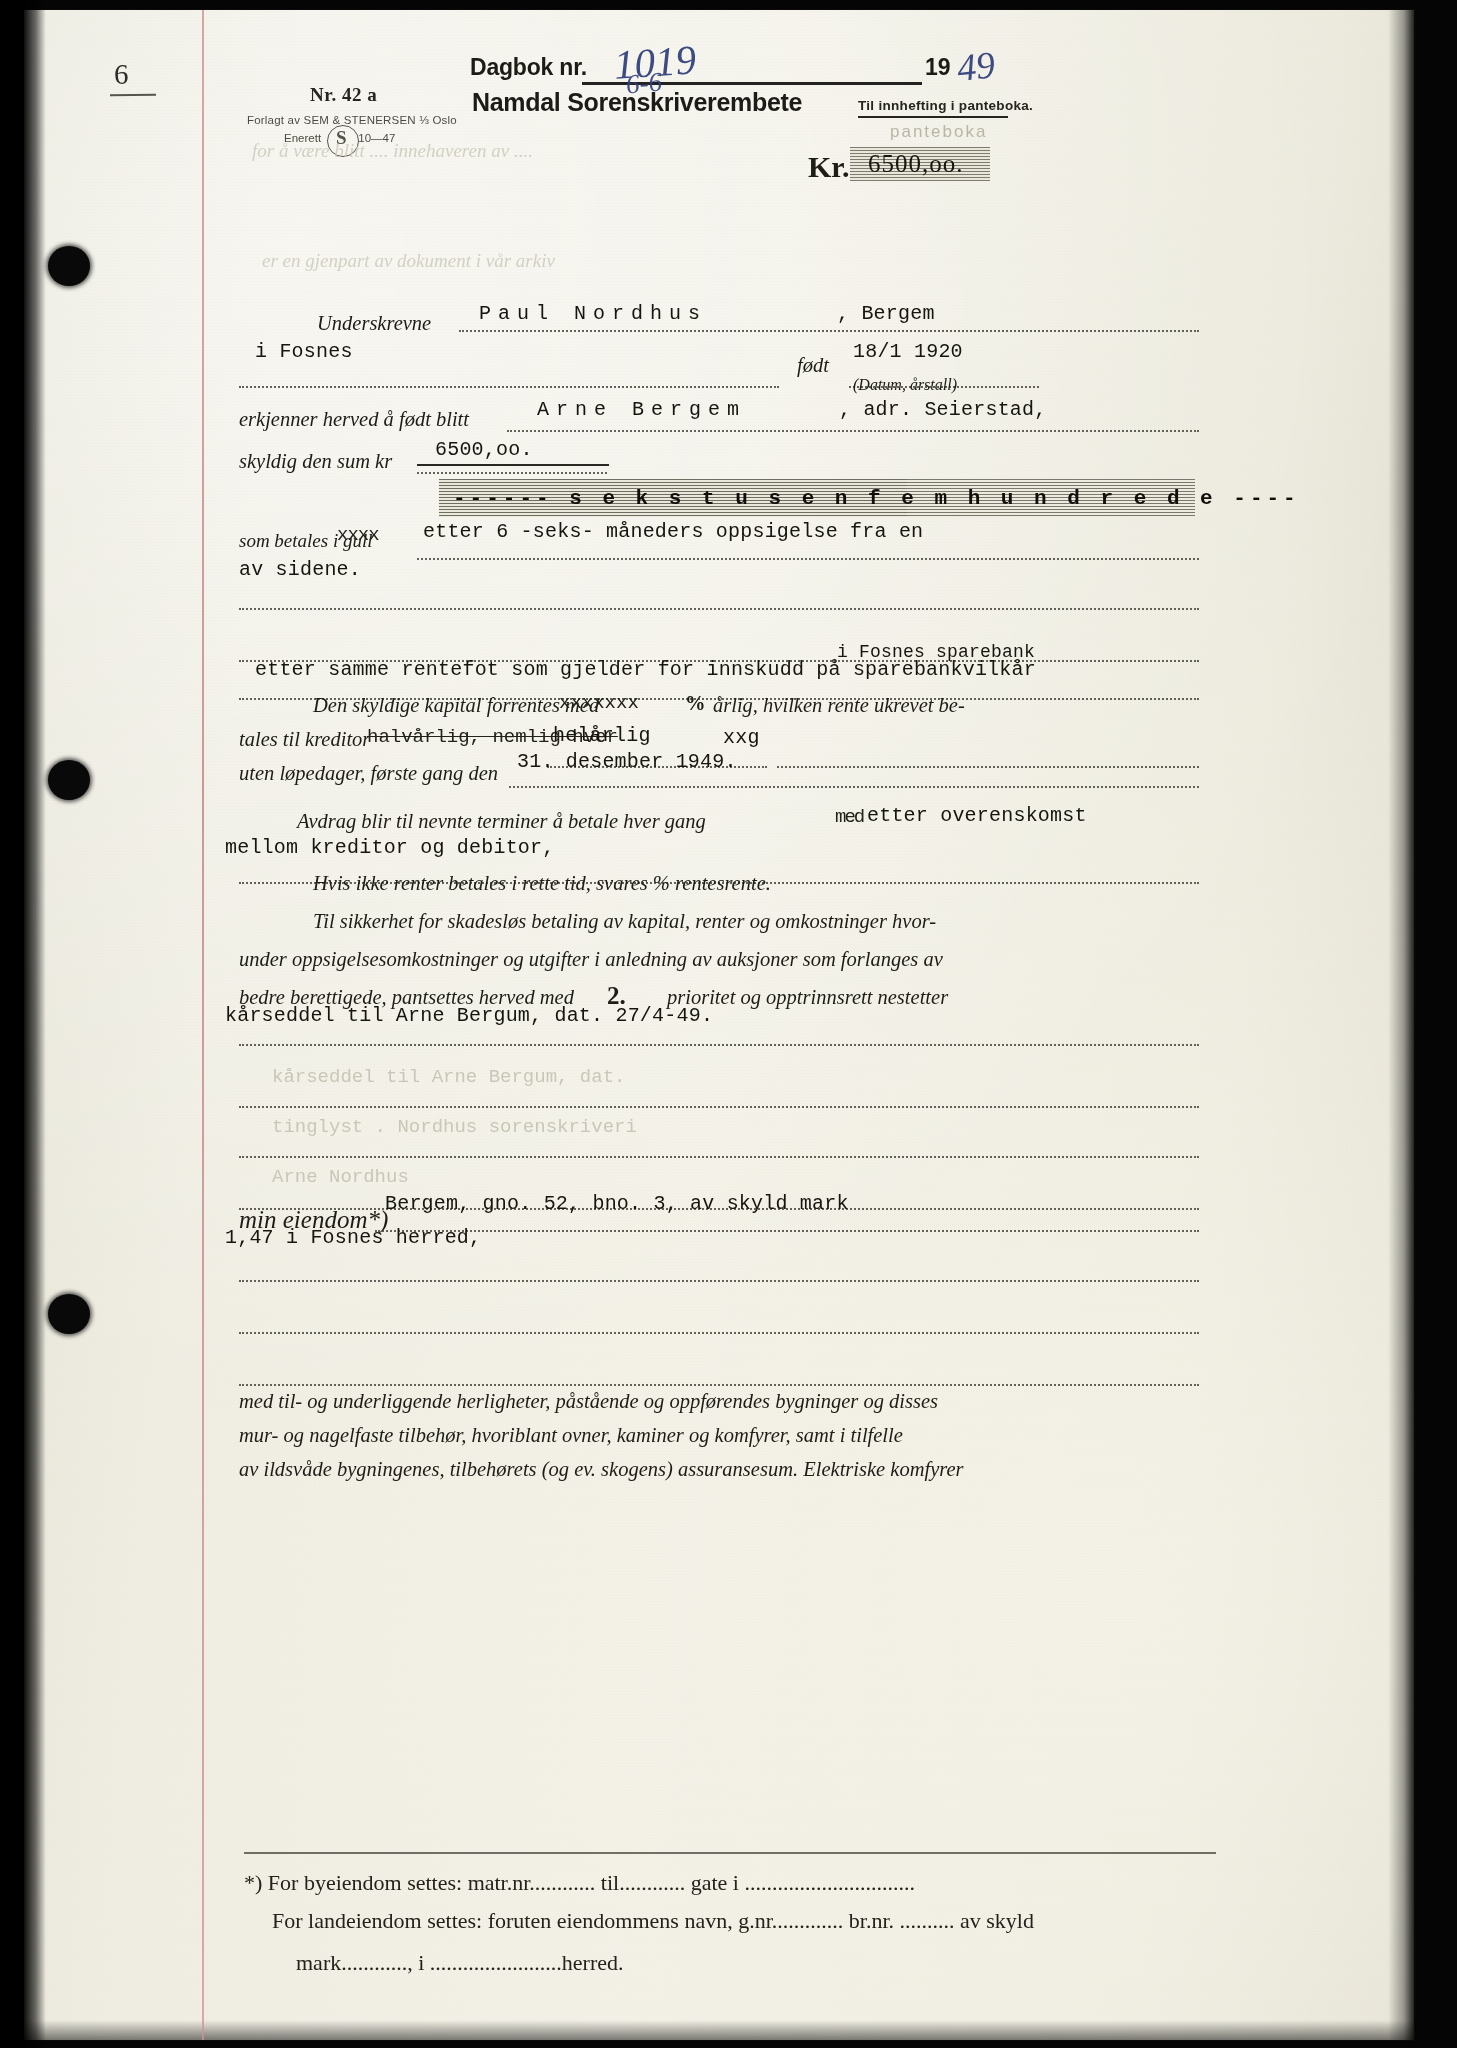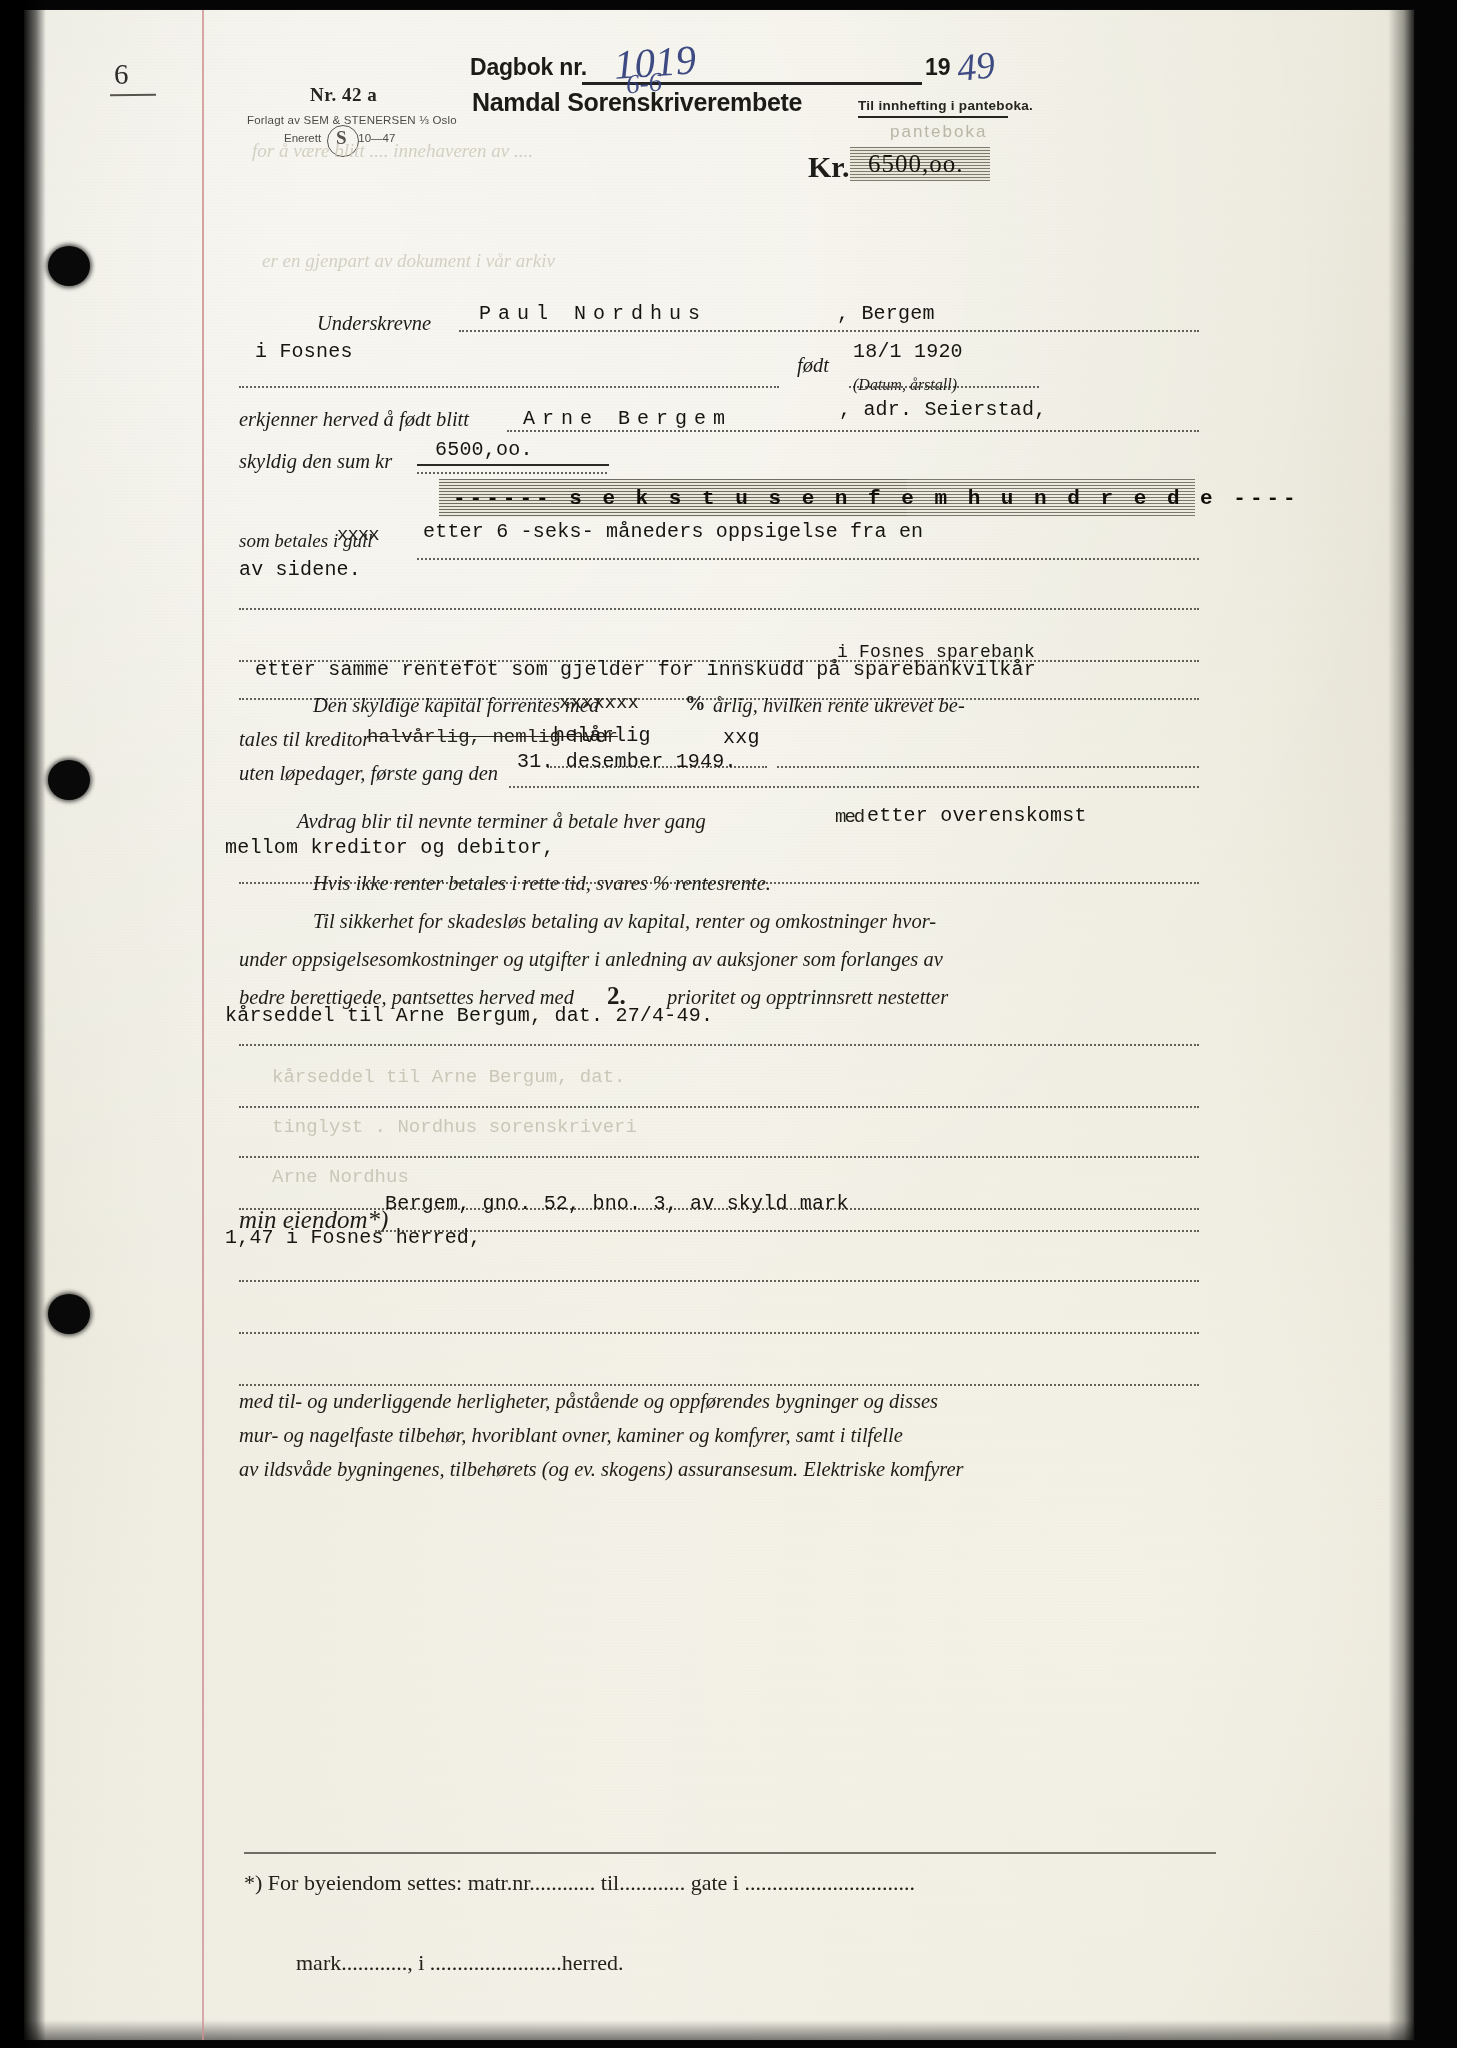--- a/index.html
+++ b/index.html
@@ -190,21 +190,21 @@
 
       <div class="tw" style="left:38px;top:330px;">i Fosnes</div>
       <div class="dots" style="left:22px;top:356px;width:540px;"></div>
       <div class="ln" style="left:580px;top:344px;">født</div>
       <div class="tw" style="left:636px;top:330px;">18/1 1920</div>
       <div class="dots" style="left:632px;top:356px;width:190px;"></div>
       <div class="ln" style="left:636px;top:366px;font-size:16px;">(Datum, årstall)</div>
 
       <div class="ln" style="left:22px;top:398px;">erkjenner herved å født blitt</div>
       <div class="dots" style="left:290px;top:400px;width:692px;"></div>
-      <div class="tw sp" style="left:306px;top:388px;margin-top:9px;">Arne   Bergem</div>
+      <div class="tw sp" style="left:320px;top:388px;">Arne   Bergem</div>
       <div class="tw" style="left:622px;top:388px;">, adr. Seierstad,</div>
 
       <div class="ln" style="left:22px;top:440px;">skyldig den sum kr</div>
       <div class="dots" style="left:200px;top:442px;width:190px;"></div>
       <div class="solid" style="left:200px;top:454px;width:192px;"></div>
       <div class="tw" style="left:218px;top:428px;">6500,oo.</div>
 
       <div class="words-box"></div>
       <div class="words-box2"></div>
       <div class="words-txt">------  s e k s  t u s e n  f e m  h u n d r e d e ----</div>
@@ -270,20 +270,21 @@
       <div class="dots" style="left:22px;top:1354px;width:960px;"></div>
 
       <div class="ln" style="left:22px;top:1380px;">med til- og underliggende herligheter, påstående og oppførendes bygninger og disses</div>
       <div class="ln" style="left:22px;top:1414px;">mur- og nagelfaste tilbehør, hvoriblant ovner, kaminer og komfyrer, samt i tilfelle</div>
       <div class="ln" style="left:22px;top:1448px;">av ildsvåde bygningenes, tilbehørets (og ev. skogens) assuransesum. Elektriske komfyrer</div>
     </div>
 
     <div id="footrule"></div>
 
     <div class="foot" style="left:222px;top:1860px;">*)  For byeiendom settes: matr.nr............ til............ gate i ...............................</div>
+    <div class="foot" style="left:250px;top:1898px;">For landeiendom settes: foruten eiendommens navn, g.nr............. br.nr. .......... av skyld</div>
     <div class="foot" style="left:242px;top:1940px;margin-left:32px;">mark............, i ........................herred.</div>
 
     <div class="bleedI" style="left:230px;top:130px;">for å være blitt .... innehaveren av ....</div>
     <div class="bleedI" style="left:240px;top:240px;">er en gjenpart av dokument i vår arkiv</div>
     <div class="bleed" style="left:250px;top:1056px;">kårseddel til Arne Bergum, dat.</div>
     <div class="bleed" style="left:250px;top:1106px;">tinglyst . Nordhus sorenskriveri</div>
     <div class="bleed" style="left:250px;top:1156px;">Arne Nordhus</div>
 
     <div class="mghost" style="top:150px;">&nbsp;</div>
   </div>

